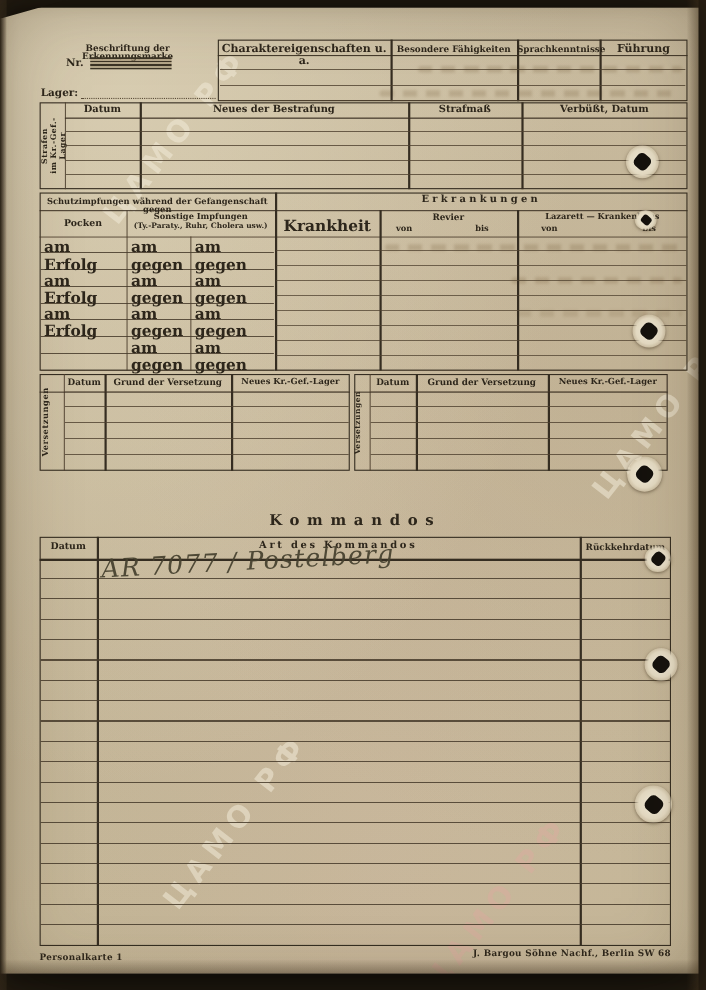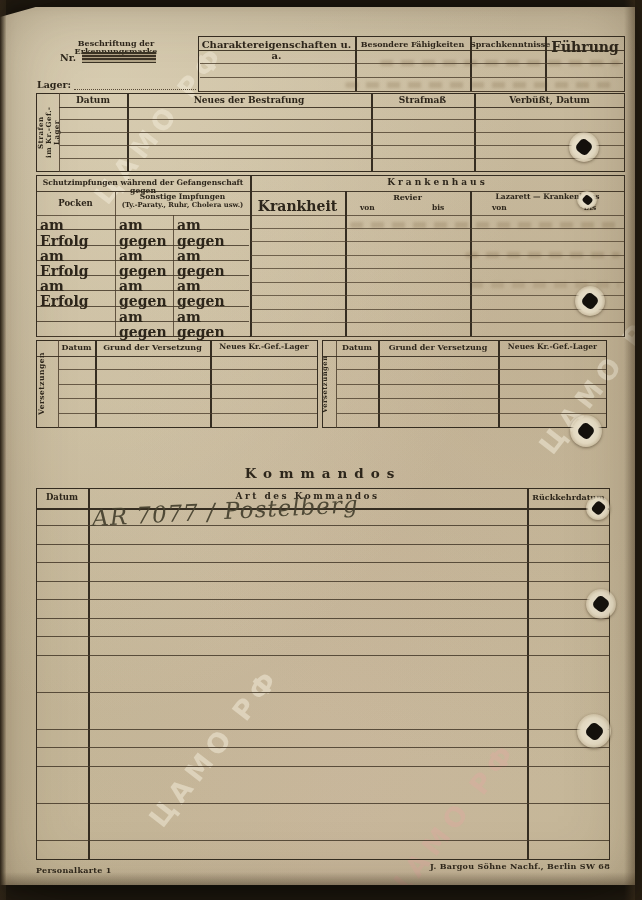--- a/index.html
+++ b/index.html
@@ -72,21 +72,21 @@
     <div class="box" style="left:198px;top:36px;width:427px;height:56px;"></div>
     <div class="vl" style="left:355px;top:36px;height:56px;"></div>
     <div class="vl" style="left:470px;top:36px;height:56px;"></div>
     <div class="vl" style="left:545px;top:36px;height:56px;"></div>
     <div class="hlm" style="left:198px;top:50px;width:427px;"></div>
     <div class="ruled" style="left:200px;top:50px;width:423px;height:42px;
       background:repeating-linear-gradient(to bottom,transparent 0 13px,rgba(78,64,46,0.8) 13px 14px);"></div>
     <div class="hdr" style="left:198px;top:40px;width:157px;font-size:10px;">Charaktereigenschaften u. a.</div>
     <div class="hdr" style="left:355px;top:40px;width:115px;font-size:8px;">Besondere Fähigkeiten</div>
     <div class="hdr" style="left:470px;top:40px;width:75px;font-size:8px;">Sprachkenntnisse</div>
-    <div class="hdr" style="left:545px;top:40px;width:80px;font-size:14px;">Führung</div>
+    <div class="hdr" style="left:545px;top:40px;width:80px;font-size:10px;">Führung</div>
   </div>
 
   <div>
     <div class="box" style="left:36px;top:93px;width:589px;height:79px;"></div>
     <div class="vlt" style="left:59px;top:93px;height:79px;"></div>
     <div class="vl" style="left:127px;top:93px;height:79px;"></div>
     <div class="vl" style="left:371px;top:93px;height:79px;"></div>
     <div class="vl" style="left:474px;top:93px;height:79px;"></div>
     <div class="hlm" style="left:59px;top:107px;width:566px;"></div>
     <div class="ruled" style="left:60px;top:107px;width:564px;height:64px;
@@ -109,21 +109,21 @@
     <div class="vl" style="left:345px;top:191px;height:146px;"></div>
     <div class="vl" style="left:470px;top:191px;height:146px;"></div>
     <div class="vlt" style="left:115px;top:191px;height:146px;"></div>
     <div class="vlt" style="left:173px;top:215px;height:122px;"></div>
     <div class="ruled" style="left:37px;top:215px;width:212px;height:122px;
       background:repeating-linear-gradient(to bottom,transparent 0 14.25px,rgba(70,58,42,0.85) 14.25px 15.25px);"></div>
     <div class="ruled" style="left:251px;top:215px;width:373px;height:122px;
       background:repeating-linear-gradient(to bottom,transparent 0 12.55px,rgba(78,64,46,0.75) 12.55px 13.55px);"></div>
 
     <div class="hdr" style="left:38px;top:179px;width:210px;font-size:7.6px;">Schutzimpfungen während der Gefangenschaft gegen</div>
-    <div class="hdr" style="left:250px;top:178px;width:375px;font-size:9px;letter-spacing:3px;">Krankenhaus</div>
+    <div class="hdr" style="left:250px;top:178px;width:375px;font-size:9px;letter-spacing:3px;">Erkrankungen</div>
 
     <div class="hdr" style="left:36px;top:199px;width:79px;font-size:8.5px;">Pocken</div>
     <div class="hdr" style="left:115px;top:193px;width:135px;font-size:7.5px;">Sonstige Impfungen</div>
     <div class="hdr" style="left:115px;top:202px;width:135px;font-size:6.8px;">(Ty.-Paraty., Ruhr, Cholera usw.)</div>
     <div class="hdr" style="left:250px;top:199px;width:95px;font-size:14px;">Krankheit</div>
     <div class="hdr" style="left:345px;top:193px;width:125px;font-size:8px;">Revier</div>
     <div class="lbl" style="left:360px;top:203px;font-size:7.5px;">von</div>
     <div class="lbl" style="left:432px;top:203px;font-size:7.5px;">bis</div>
     <div class="hdr" style="left:470px;top:193px;width:155px;font-size:7.5px;">Lazarett — Krankenhaus</div>
     <div class="lbl" style="left:492px;top:203px;font-size:7.5px;">von</div>

